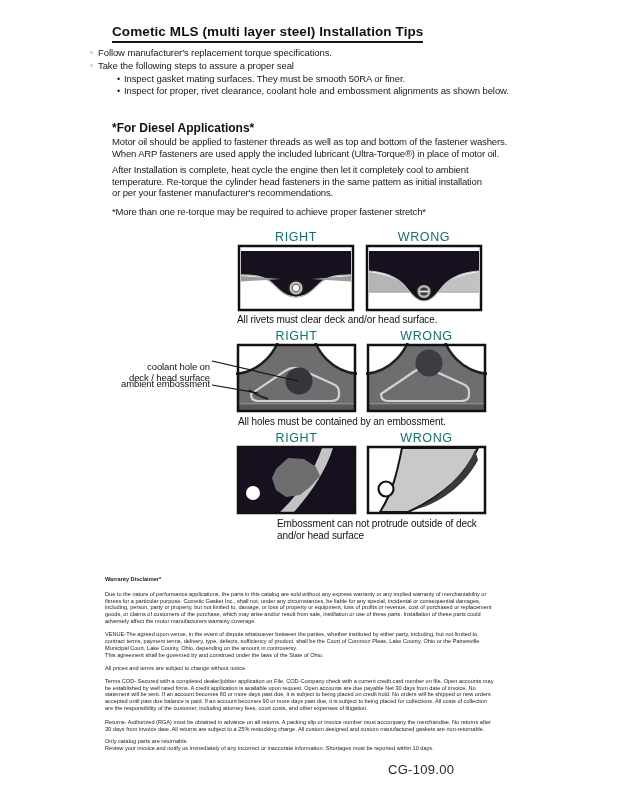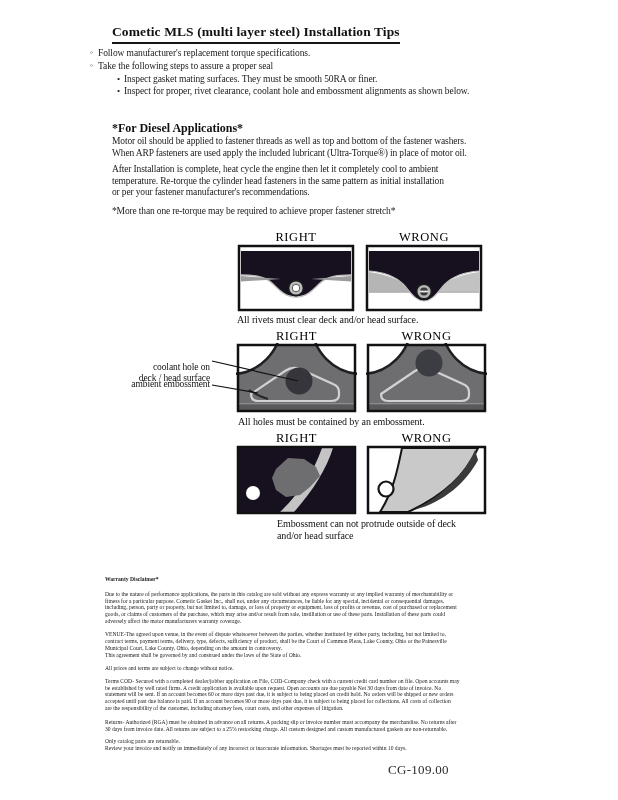--- a/index.html
+++ b/index.html
@@ -1,31 +1,31 @@
 <!DOCTYPE html>
 <html><head>
 <meta charset="utf-8">
 <style>
   html,body{margin:0;padding:0;background:#fff;}
   .page{position:relative;width:580px;height:800px;background:#fff;overflow:hidden;
-        font-family:Liberation Serif, serif;color:#1a1a1a;}
+        font-family:Liberation Sans, sans-serif;color:#1a1a1a;}
   .abs{position:absolute;}
   .title{left:112px;top:24px;font-size:13.5px;font-weight:bold;color:#111;
          border-bottom:2px solid #151515;padding-bottom:2px;letter-spacing:.1px;}
   .tips{left:90px;top:47px;font-size:9.5px;line-height:12px;letter-spacing:-0.1px;width:480px;}
   .tips .row{white-space:nowrap;}
   .mk{display:inline-block;width:8px;font-size:8px;position:relative;top:-1px;}
   .sub{margin-left:27px;}
   .mk2{display:inline-block;width:7px;font-size:9px;}
   .h2{left:112px;top:121px;font-size:12px;font-weight:bold;color:#111;}
   .para{font-size:9.5px;line-height:11.5px;letter-spacing:-0.15px;white-space:pre-line;width:480px;}
   .p1{left:112px;top:136px;}
   .p2{left:112px;top:164px;}
   .note{left:112px;top:206px;font-size:9.5px;letter-spacing:-0.15px;}
-  .dg-label{position:absolute;text-align:center;font-size:12.5px;letter-spacing:.6px;color:#000000;}
+  .dg-label{position:absolute;text-align:center;font-size:12.5px;letter-spacing:.6px;color:#0f766e;}
   .caption{position:absolute;font-size:10px;letter-spacing:-0.1px;white-space:pre-line;line-height:11.5px;color:#111;}
   .callout{position:absolute;text-align:right;font-size:9.5px;line-height:10.5px;
            letter-spacing:-0.1px;white-space:pre-line;color:#111;}
   svg{display:block;}
   .disclaimer{left:105px;top:576px;width:700px;transform:scale(0.7);transform-origin:0 0;
               font-size:8px;line-height:9.8px;color:#222;}
   .disclaimer .dh{font-weight:bold;margin-bottom:11px;}
   .disclaimer p{margin:0 0 9px 0;white-space:pre-line;}
   .footer-code{left:388px;top:762px;font-size:13px;letter-spacing:.3px;color:#2b2b2b;}
 </style>

